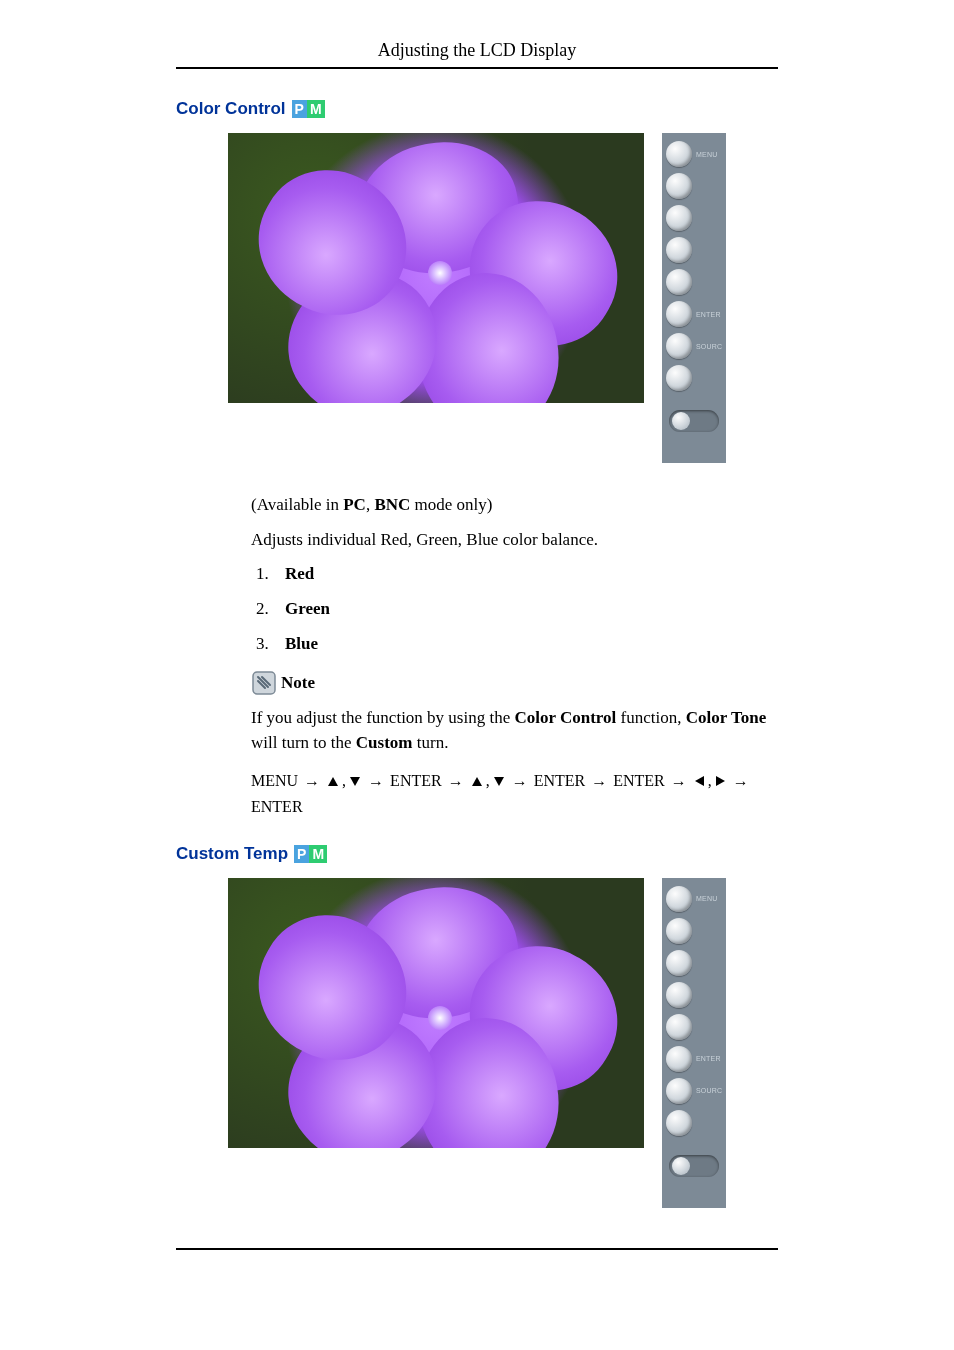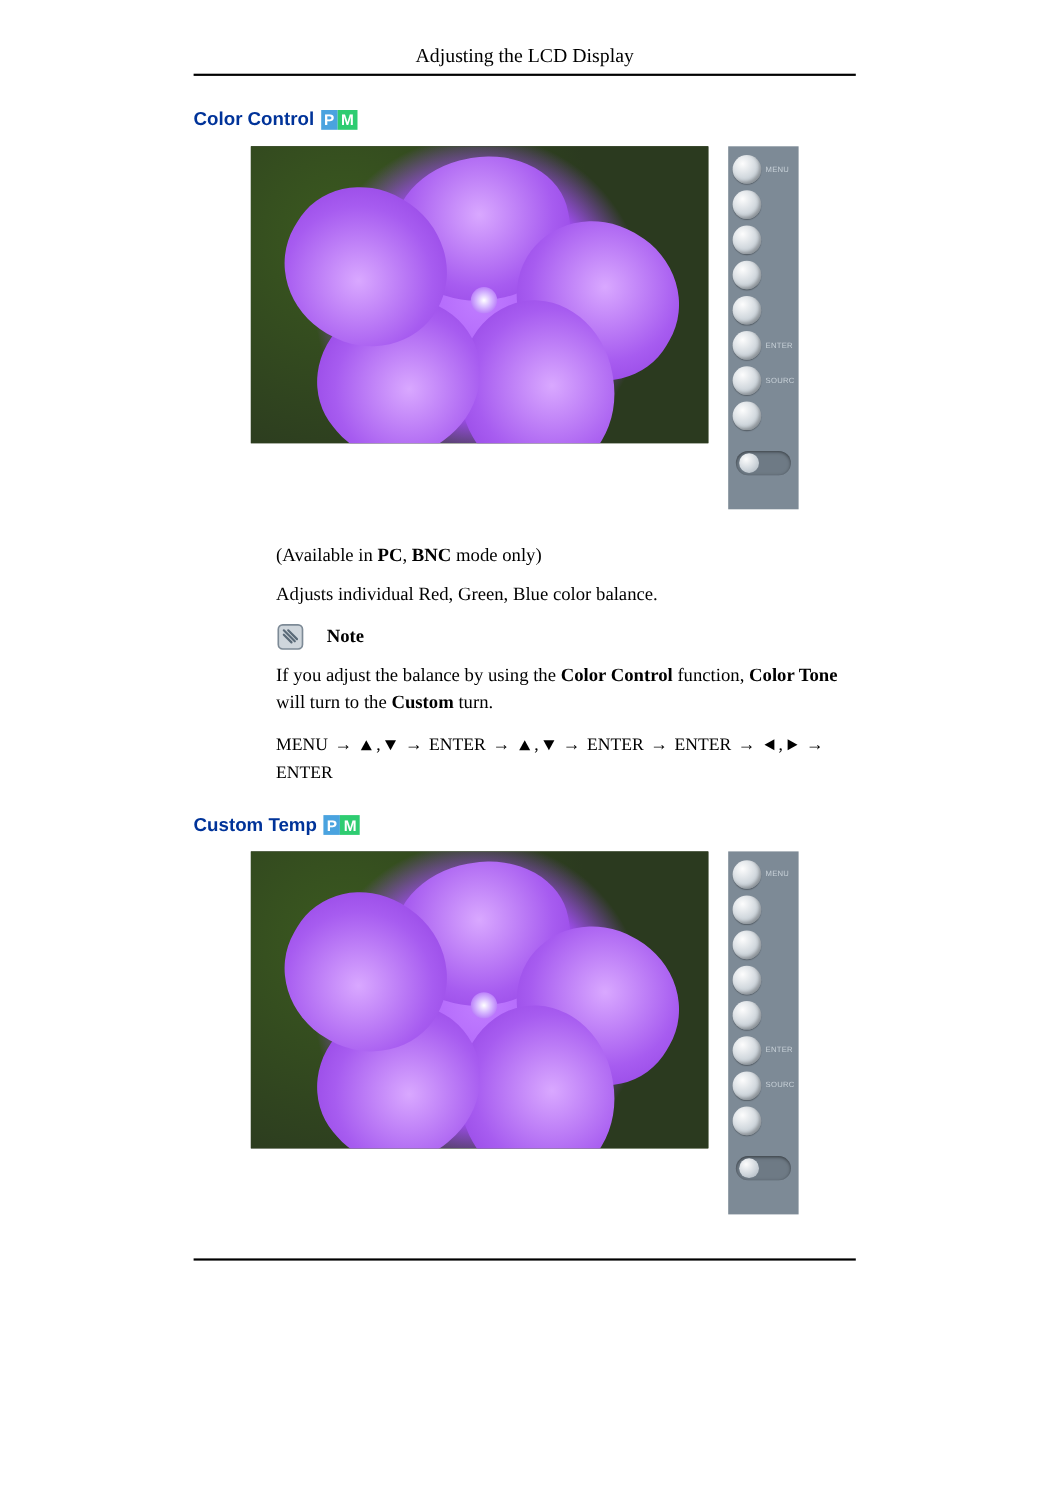--- a/index.html
+++ b/index.html
@@ -159,21 +159,21 @@
     margin: 10px 0 12px 0;
     padding-left: 22px;
   }
   ol.color-list li {
     margin: 10px 0;
     padding-left: 12px;
   }
   .note-row {
     display:flex;
     align-items:center;
-    gap:20px;
+    gap:4px;
     margin: 14px 0 10px 0;
   }
   .note-icon {
     width: 26px;
     height: 26px;
   }
   .nav-line {
     margin: 14px 0 26px 0;
     font-size: 16px;
     display:flex;
@@ -256,31 +256,36 @@
           <div class="toggle-knob"></div>
         </div>
     </div>
   </div>
 
   <div class="content">
     <p>
       <span>(Available in </span><b>PC</b><span>, </span><b>BNC</b><span> mode only)</span>
     </p>
     <p>Adjusts individual Red, Green, Blue color balance.</p>
+    <ol class="color-list">
+      <li><b>Red</b></li>
+      <li><b>Green</b></li>
+      <li><b>Blue</b></li>
+    </ol>
 
     <div class="note-row">
       <svg class="note-icon" viewBox="0 0 26 26">
         <rect x="2" y="2" width="22" height="22" rx="4" fill="#cfd6dc" stroke="#7d8a96" stroke-width="1.5"></rect>
         <path d="M7 7 L17 17 M7 11 L14 18 M11 7 L19 15" stroke="#5a6a78" stroke-width="2" fill="none" stroke-linecap="round"></path>
       </svg>
       <b>Note</b>
     </div>
 
     <p>
-      <span>If you adjust the balance by using the </span><b>Color Control</b><span> function, </span><b>Color Tone</b><span> will turn to the </span><b>Custom</b><span> turn.</span>
+      <span>If you adjust the function by using the </span><b>Color Control</b><span> function, </span><b>Color Tone</b><span> will turn to the </span><b>Custom</b><span> turn.</span>
     </p>
 
     <div class="nav-line">
       <span>MENU</span>
       <span class="arrow">→</span>
       <span class="tri tri-up"></span>
         <span>,</span>
       <span class="tri tri-down"></span>
       <span class="arrow">→</span>
       <span>ENTER</span>

